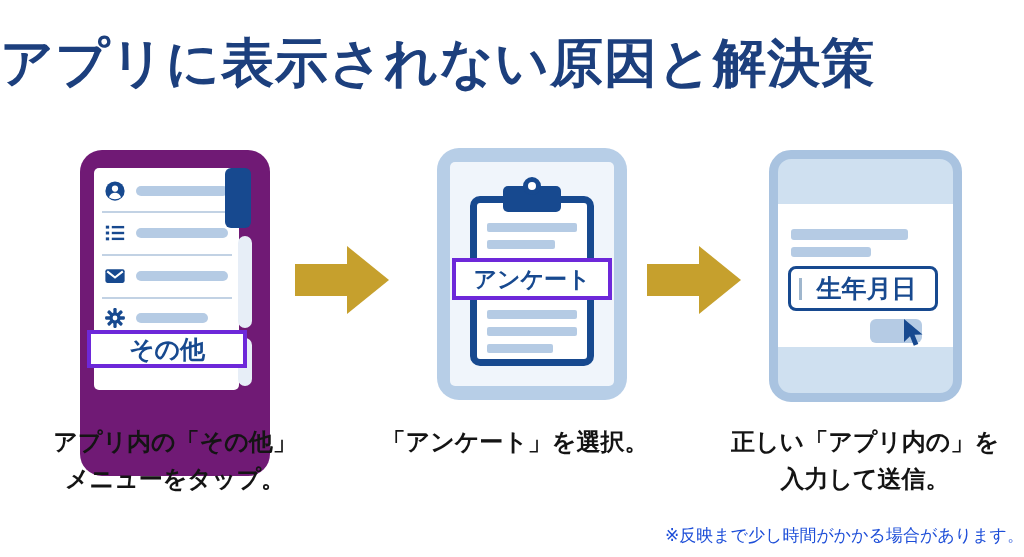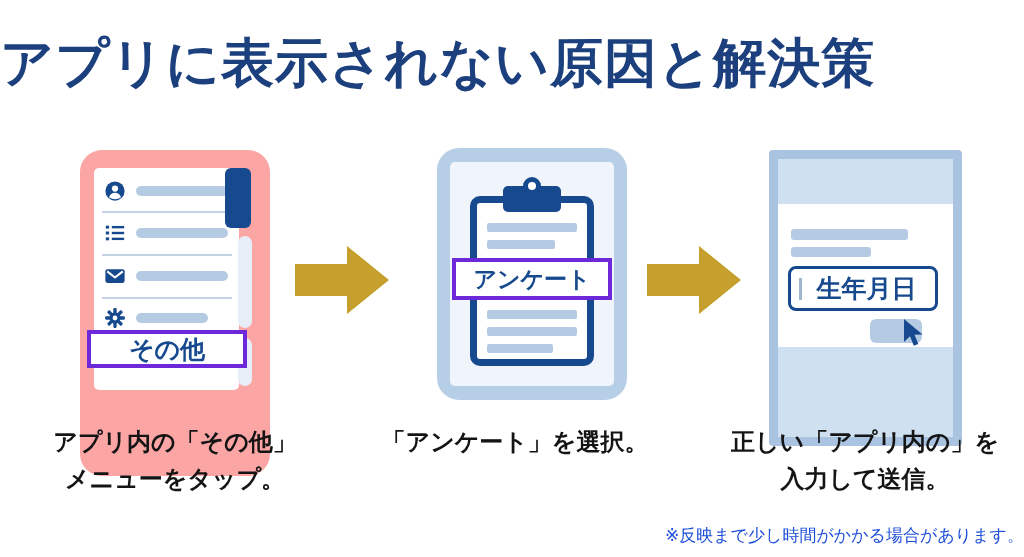--- a/index.html
+++ b/index.html
@@ -15,21 +15,21 @@
   }
   
   .dev { position:absolute; }
   .bar { background:#b5cbe4; border-radius:3px; position:absolute; }
   .hl-box {
     position:absolute; background:#ffffff; border:4px solid #6d28d9;
     display:flex; align-items:center; justify-content:center;
     font-weight:bold; color:#17498f; z-index:5;text-align:right;
   }
   
-  .dev1 { left:80px; top:150px; width:190px; height:326px; background:#fca5a5; border-radius:22px; }
+  .dev1 { left:80px; top:150px; width:190px; height:326px; background:#701a75; border-radius:22px; }
   .dev1 .screen { position:absolute; left:14px; top:18px; width:145px; height:222px; background:#ffffff; border-radius:5px; }
   .dev1 .tab { position:absolute; left:145px; top:18px; width:26px; height:60px; background:#17498f; border-radius:6px; z-index:3; }
   .dev1 .pill { position:absolute; left:158px; width:14px; background:#e7eef7; border-radius:7px; z-index:2; }
   .dev1 .pill1 { top:86px; height:92px; }
   .dev1 .pill2 { top:188px; height:48px; }
   .menu-row { position:absolute; left:10px; display:flex; align-items:center; height:22px; }
   .menu-row svg { width:22px; height:22px; flex:0 0 auto; }
   .menu-row .mbar { height:10px; background:#b5cbe4; border-radius:5px; margin-left:10px; }
   .menu-div { position:absolute; left:8px; width:130px; height:2px; background:#c2d2e4; }
   .hl1 { left:-7px; top:162px; width:160px; height:38px; font-size:25px; }
@@ -40,21 +40,21 @@
   .clip { position:absolute; left:50%; transform:translateX(-50%); top:38px; width:58px; height:26px; background:#17498f; border-radius:5px; z-index:2; }
   .clip-ring { position:absolute; left:50%; transform:translateX(-50%); top:29px; width:18px; height:18px; background:#ffffff; border:5px solid #17498f; border-radius:50%; z-index:3; }
   .cb-bar { position:absolute; left:10px; height:9px; background:#b5cbe4; border-radius:2px; }
   .cb1 { top:20px; width:90px; }
   .cb2 { top:37px; width:68px; }
   .cb3 { top:107px; width:90px; }
   .cb4 { top:124px; width:90px; }
   .cb5 { top:141px; width:66px; }
   .hl2 { left:15px; top:110px; width:160px; height:42px; font-size:23px; }
   
-  .dev3 { left:769px; top:150px; width:193px; height:296px; background:#cfe0f0; border:9px solid #a9c3e0; border-radius:4px; }
+  .dev3 { left:769px; top:150px; width:193px; height:252px; background:#cfe0f0; border:9px solid #a9c3e0; border-radius:22px; }
   .band { position:absolute; left:0; top:45px; width:175px; height:143px; background:#ffffff; }
   .d3b1 { left:13px; top:25px; width:117px; height:11px; }
   .d3b2 { left:13px; top:43px; width:80px; height:10px; }
   .input-box {
     position:absolute; left:10px; top:62px; width:150px; height:45px; background:#ffffff;
     border:3.5px solid #17498f; border-radius:8px; display:flex; align-items:center; z-index:2;
   }
   .cursor-line { width:3px; height:22px; background:#9fb6cd; margin-left:8px; flex:0 0 auto; }
   .input-label { flex:1; text-align:center; font-size:25px; font-weight:bold; color:#17498f; margin-right:4px; white-space:nowrap; }
   .small-btn { position:absolute; left:92px; top:115px; width:52px; height:24px; background:#b5cbe4; border-radius:6px; }

